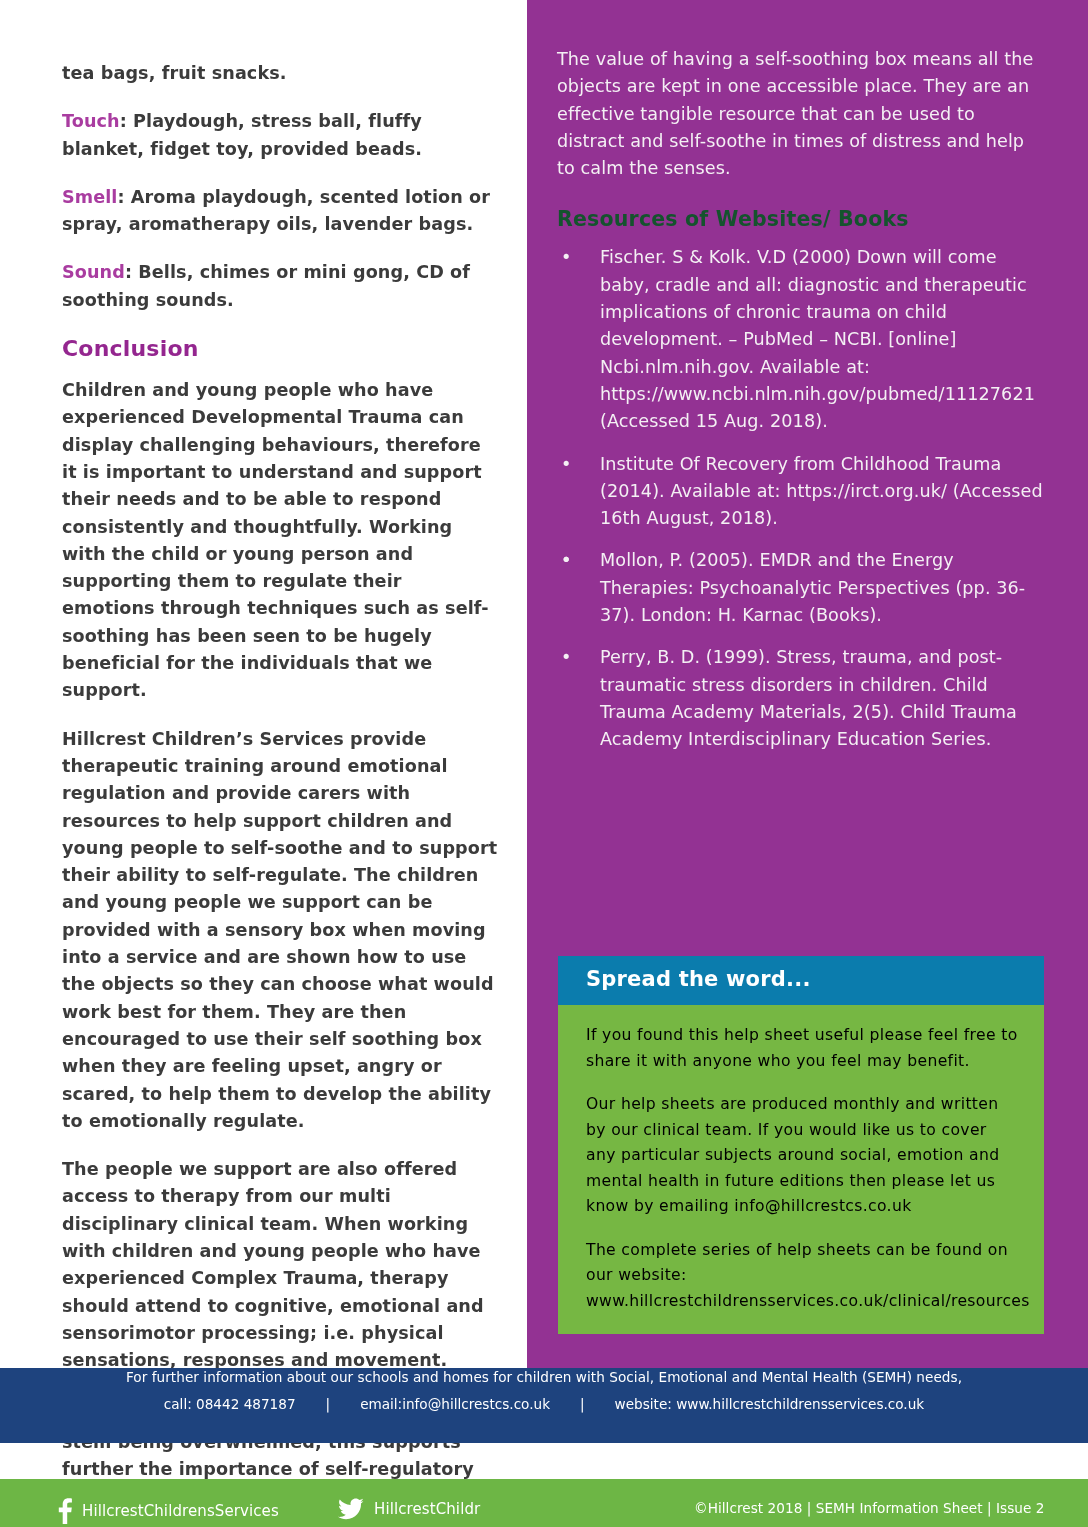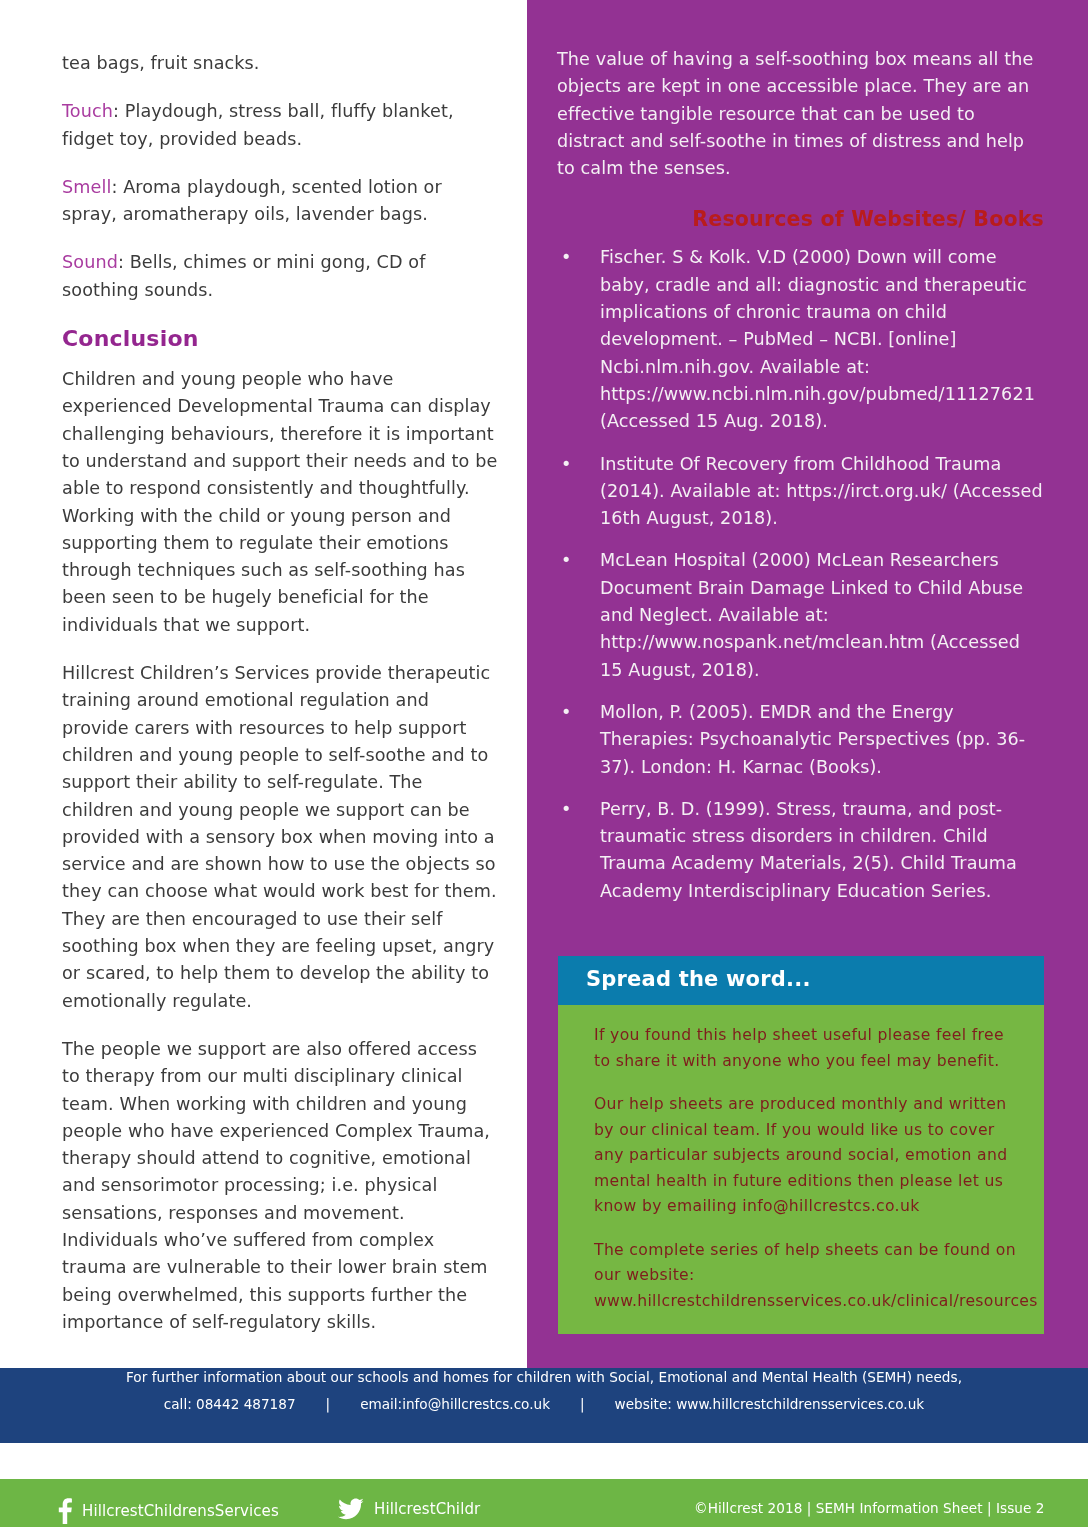--- a/index.html
+++ b/index.html
@@ -40,25 +40,25 @@
   }
 
   
   .left-col {
     position: absolute;
     left: 62px;
     top: 46px;
     width: 437px;
   }
   .left-col p {
-    margin: 4px 0 21px 0;
+    margin: 14px 0 21px 0;
     font-size: 17.6px;
     line-height: 27.3px;
     color: #3b3b3b;
-    font-weight: 400;
+    font-weight: 700;
     letter-spacing: 0.1px;
   }
   .sense-label {
     color: #a93ca0;
   }
   h2.conclusion {
     margin: 8px 0 13px 0;
     font-size: 22px;
     line-height: 28px;
     color: #94268f;
@@ -77,24 +77,23 @@
     margin: 0 0 24px 0;
     font-size: 17.6px;
     line-height: 27.3px;
     color: #f4f0f4;
     letter-spacing: 0.1px;
   }
   h2.resources-heading {
     margin: 0 0 12px 0;
     font-size: 20.5px;
     line-height: 26px;
-    color: #b91c1c;
+    color: #14532d;
     font-weight: bold;
     letter-spacing: 0.2px;
-    text-align: right;
   }
   ul.refs {
     list-style: none;
     margin: 0;
     padding: 0;
   }
   ul.refs li {
     position: relative;
     padding-left: 43px;
     margin-bottom: 15px;
@@ -129,24 +128,24 @@
     color: #ffffff;
     letter-spacing: 0.2px;
   }
   .spread-body {
     background: #76b743;
     padding: 18px 24px 20px 28px;
     box-sizing: border-box;
     min-height: 272px;
   }
   .spread-body p {
-    margin: 0 0 18px 8px;
+    margin: 0 0 18px 0;
     font-size: 15.6px;
     line-height: 25.5px;
-    color: #7f1d1d;
+    color: #000000;
     letter-spacing: 0.35px;
   }
   .spread-body p:last-child {
     margin-bottom: 0;
   }
 
   
   .footer-info {
     position: absolute;
     left: 0;
@@ -228,21 +227,21 @@
   </div>
 
   <div class="right-col">
     <p class="intro">The value of having a self-soothing box means all the objects are kept in one accessible place. They are an effective tangible resource that can be used to distract and self-soothe in times of distress and help to calm the senses.</p>
 
     <h2 class="resources-heading">Resources of Websites/ Books</h2>
 
     <ul class="refs">
       <li><span class="bullet">•</span><span>Fischer. S &amp; Kolk. V.D (2000) Down will come baby, cradle and all: diagnostic and therapeutic implications of chronic trauma on child development. – PubMed – NCBI. [online] Ncbi.nlm.nih.gov. Available at: https://www.ncbi.nlm.nih.gov/pubmed/11127621 (Accessed 15 Aug. 2018).</span></li>
       <li><span class="bullet">•</span><span>Institute Of Recovery from Childhood Trauma (2014). Available at: https://irct.org.uk/ (Accessed 16th August, 2018).</span></li>
-      <li><span class="bullet">•</span><span>McLean Hospital (2000) McLean Researchers Document Brain Damage Linked to Child Abuse and Neglect. Available at: http://www.nospank.net/mclean.htm (Accessed 15 August, 2018).</span></li>
+      <li><span class="bullet">•</span></li>
       <li><span class="bullet">•</span><span>Mollon, P. (2005). EMDR and the Energy Therapies: Psychoanalytic Perspectives (pp. 36-37). London: H. Karnac (Books).</span></li>
       <li><span class="bullet">•</span><span>Perry, B. D. (1999). Stress, trauma, and post-traumatic stress disorders in children. Child Trauma Academy Materials, 2(5). Child Trauma Academy Interdisciplinary Education Series.</span></li>
     </ul>
   </div>
 
   <div class="spread-box">
     <div class="spread-header">Spread the word...</div>
     <div class="spread-body">
       <p>If you found this help sheet useful please feel free to share it with anyone who you feel may benefit.</p>
       <p>Our help sheets are produced monthly and written by our clinical team. If you would like us to cover any particular subjects around social, emotion and mental health in future editions then please let us know by emailing info@hillcrestcs.co.uk</p>

